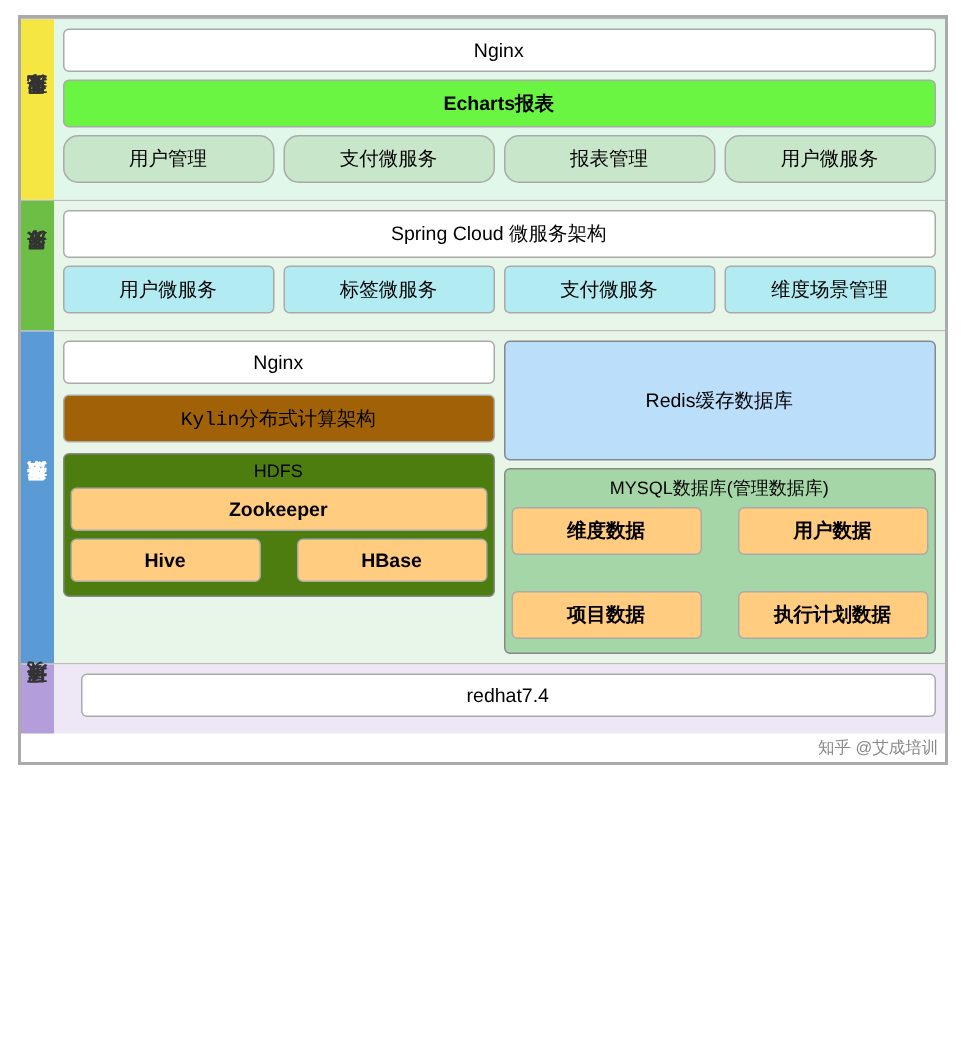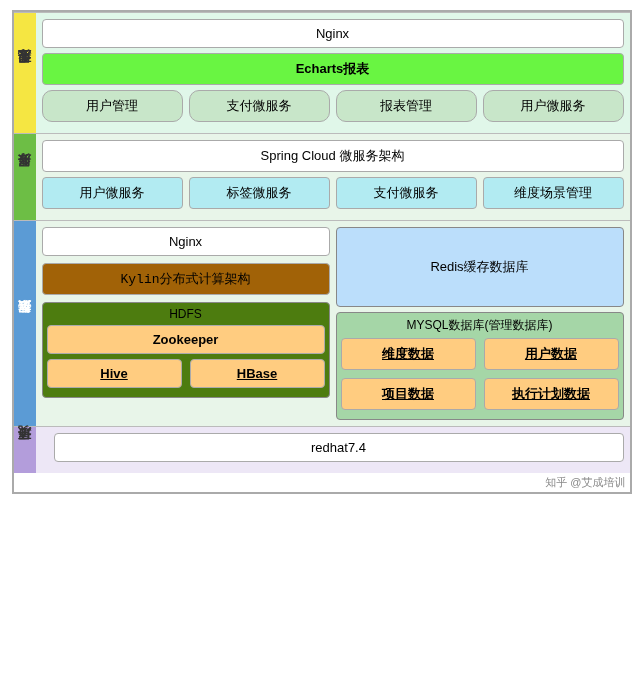--- a/index.html
+++ b/index.html
@@ -74,23 +74,22 @@
     }
     .grid-4 {
       display: grid;
       grid-template-columns: repeat(4, 1fr);
       gap: 6px;
       margin-bottom: 5px;
     }
     .grid-2 {
       display: grid;
       grid-template-columns: repeat(2, 1fr);
-      gap: 8px;
+      gap: 24px;
       margin-bottom: 5px;
-      text-decoration: underline;
     }
 
     
     .data-section-inner {
       display: flex;
       flex-direction: row;
       gap: 6px;
     }
     .data-left {
       flex: 1;

